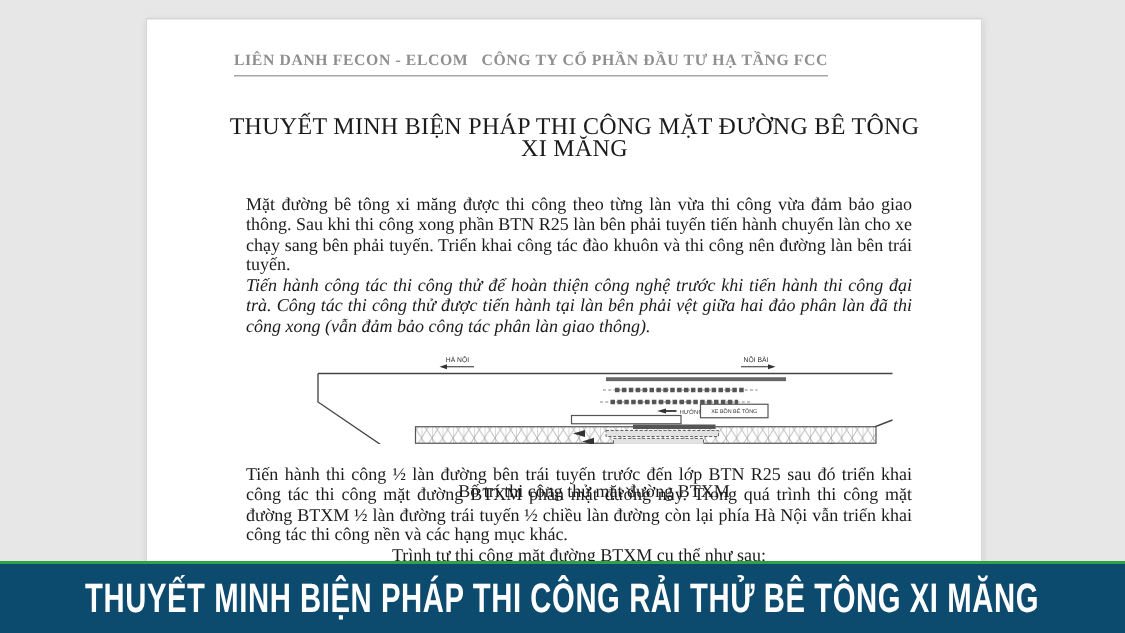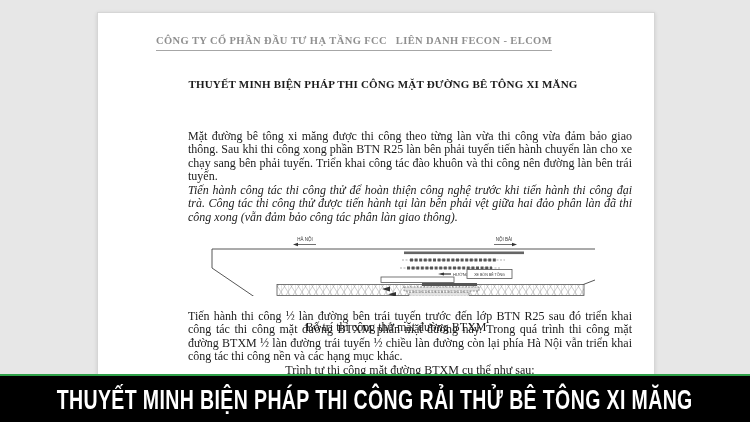--- a/index.html
+++ b/index.html
@@ -16,65 +16,65 @@
   }
   .doc-header{
     position:absolute;left:58px;top:22px;width:396px;
     display:flex;justify-content:space-between;align-items:flex-end;
     border-bottom:1px solid #a6a6a6;padding-bottom:4px;
     font-size:10.5px;font-weight:bold;letter-spacing:0.4px;color:#8f8f8f;
     white-space:nowrap;
   }
   .doc-title{
     position:absolute;left:55px;top:64px;width:460px;
-    text-align:center;font-size:11px;font-weight:bold;color:#1b1b1b;
+    text-align:center;font-size:16px;font-weight:normal;color:#1b1b1b;
     line-height:15px;letter-spacing:0.2px;
   }
   .section-row{
     position:absolute;left:72px;top:103px;width:444px;
     font-size:12px;font-weight:bold;color:#1b1b1b;
   }
   .section-num{display:inline-block;width:40px;}
   .para{
     position:absolute;left:66px;width:444px;
-    font-size:12px;line-height:13.4px;color:#1b1b1b;text-align:justify;margin-left:24px;
+    font-size:12px;line-height:13.4px;color:#1b1b1b;text-align:justify;
   }
   .p1{top:117px;}
   .p2{top:171px;font-style:italic;}
   .p3{top:297px;}
   .p4{top:351px;text-align:center;}
   .figure{
     position:absolute;left:106px;top:213px;width:394px;height:70px;
   }
   .fig-caption{
     position:absolute;left:66px;top:282px;width:464px;
     text-align:center;font-size:12px;color:#1b1b1b;margin-top:25px;
   }
   .banner{
     position:absolute;left:0;top:374px;width:750px;height:48px;
-    background:#000000;border-top:2px solid #2fa149;
+    background:#0c4a6e;border-top:2px solid #2fa149;
     box-sizing:border-box;
     display:flex;align-items:center;justify-content:center;
     z-index:5;
   }
   .banner-text{
     color:#ffffff;font-family:"Liberation Sans", sans-serif;
     font-weight:bold;font-size:25px;white-space:nowrap;
     transform:scale(0.78,1.1);letter-spacing:0.5px;
   }
   svg text{font-family:"Liberation Sans", sans-serif;fill:#333;}
 </style>
 </head>
 <body>
 
 <div class="page">
 
   <div class="doc-header">
+    <span>LIÊN DANH FECON - ELCOM</span>
     <span>CÔNG TY CỔ PHẦN ĐẦU TƯ HẠ TẦNG FCC</span>
-    <span>LIÊN DANH FECON - ELCOM</span>
   </div>
 
   <div class="doc-title">THUYẾT MINH BIỆN PHÁP THI CÔNG MẶT ĐƯỜNG BÊ TÔNG XI MĂNG</div>
 
 
   <div class="para p1">Mặt đường bê tông xi măng được thi công theo từng làn vừa thi công vừa đảm bảo giao thông. Sau khi thi công xong phần BTN R25 làn bên phải tuyến tiến hành chuyển làn cho xe chạy sang bên phải tuyến. Triển khai công tác đào khuôn và thi công nên đường làn bên trái tuyến.</div>
   <div class="para p2">Tiến hành công tác thi công thử để hoàn thiện công nghệ trước khi tiến hành thi công đại trà. Công tác thi công thử được tiến hành tại làn bên phải vệt giữa hai đảo phân làn đã thi công xong (vẫn đảm bảo công tác phân làn giao thông).</div>
 
   <div class="figure">
     <svg width="394" height="70" viewBox="0 0 394 70">

